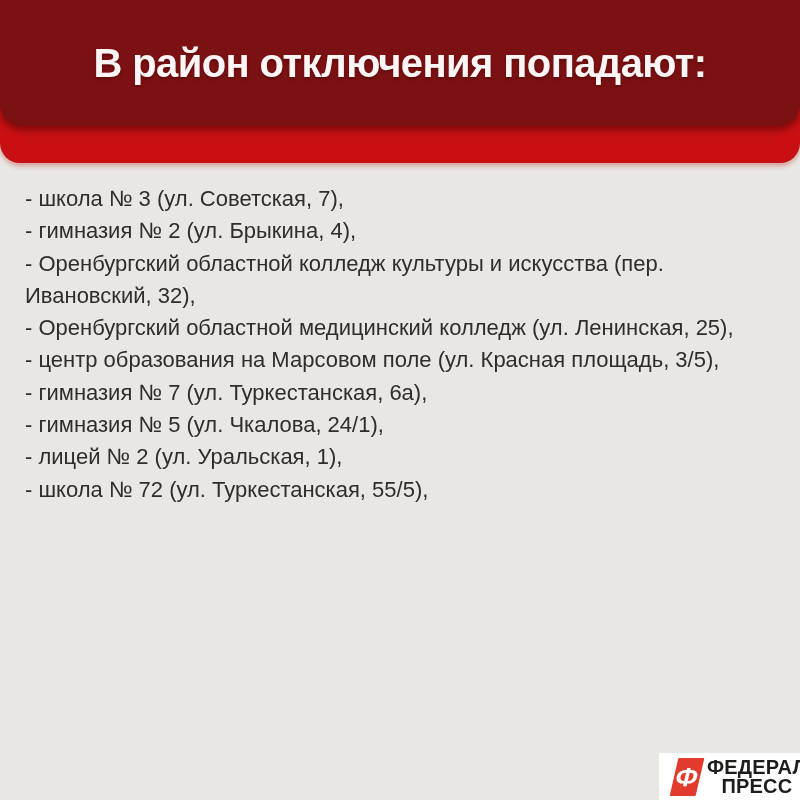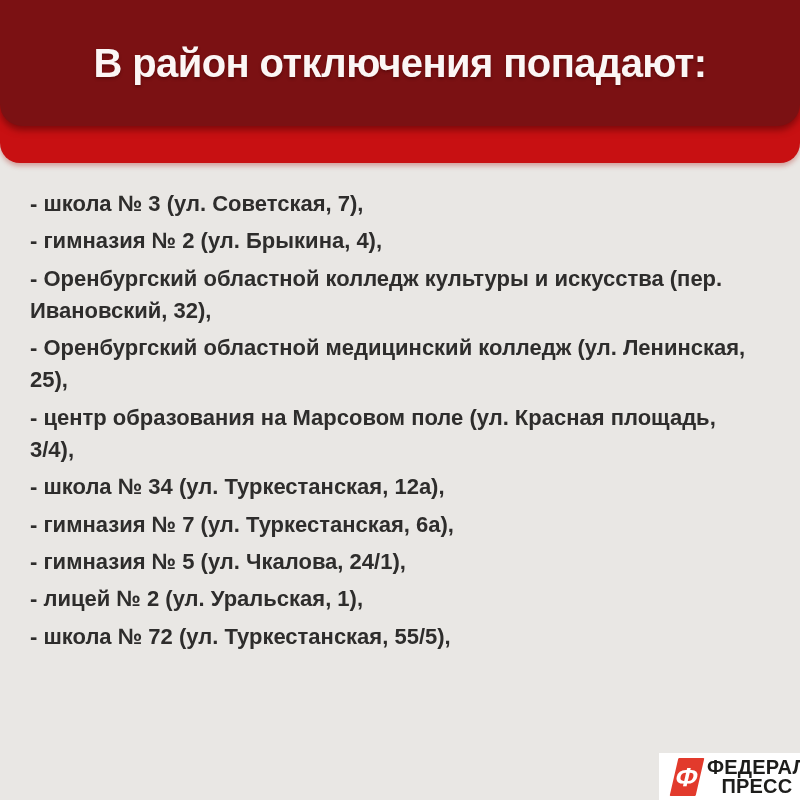--- a/index.html
+++ b/index.html
@@ -53,21 +53,21 @@
   .list {
     position: absolute;
     top: 183px;
     left: 25px;
     width: 734px;
     font-size: 22px;
     line-height: 32.3px;
     color: #2e2d2c;
     z-index: 0;
   }
-  .list-item { margin: 5px; font-weight: bold; }
+  .list-item { margin: 0; }
 
   
   .logo {
     position: absolute;
     left: 659px;
     top: 753px;
     width: 160px;
     height: 47px;
     background: #ffffff;
     display: flex;
@@ -110,22 +110,21 @@
 
   <div class="header">
     <h1 class="title">В район отключения попадают:</h1>
   </div>
 
   <div class="list">
       <div class="list-item">- школа № 3 (ул. Советская, 7),</div>
       <div class="list-item">- гимназия № 2 (ул. Брыкина, 4),</div>
       <div class="list-item">- Оренбургский областной колледж культуры и искусства (пер. Ивановский, 32),</div>
       <div class="list-item">- Оренбургский областной медицинский колледж (ул. Ленинская, 25),</div>
-      <div class="list-item">- центр образования на Марсовом поле (ул. Красная площадь, 3/4),</div>
-      <div class="list-item">- школа № 34 (ул. Туркестанская, 12а),</div>
+      <div class="list-item">- центр образования на Марсовом поле (ул. Красная площадь, 3/5),</div>
       <div class="list-item">- гимназия № 7 (ул. Туркестанская, 6а),</div>
       <div class="list-item">- гимназия № 5 (ул. Чкалова, 24/1),</div>
       <div class="list-item">- лицей № 2 (ул. Уральская, 1),</div>
       <div class="list-item">- школа № 72 (ул. Туркестанская, 55/5),</div>
     </div>
 
   <div class="logo">
     <div class="logo-mark">
       <span>Ф</span>
     </div>

